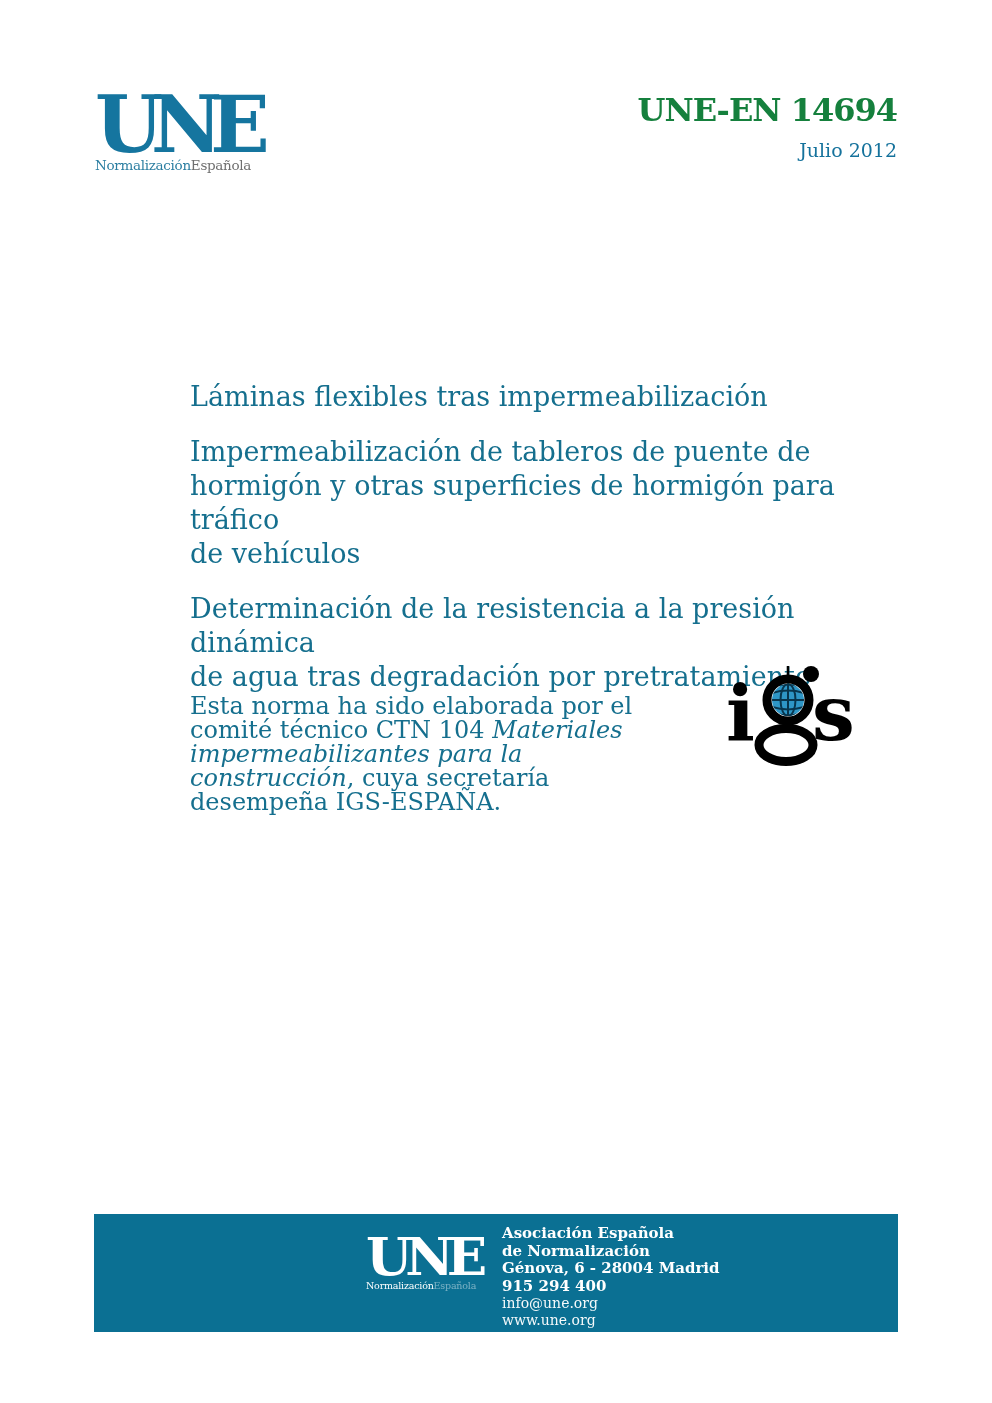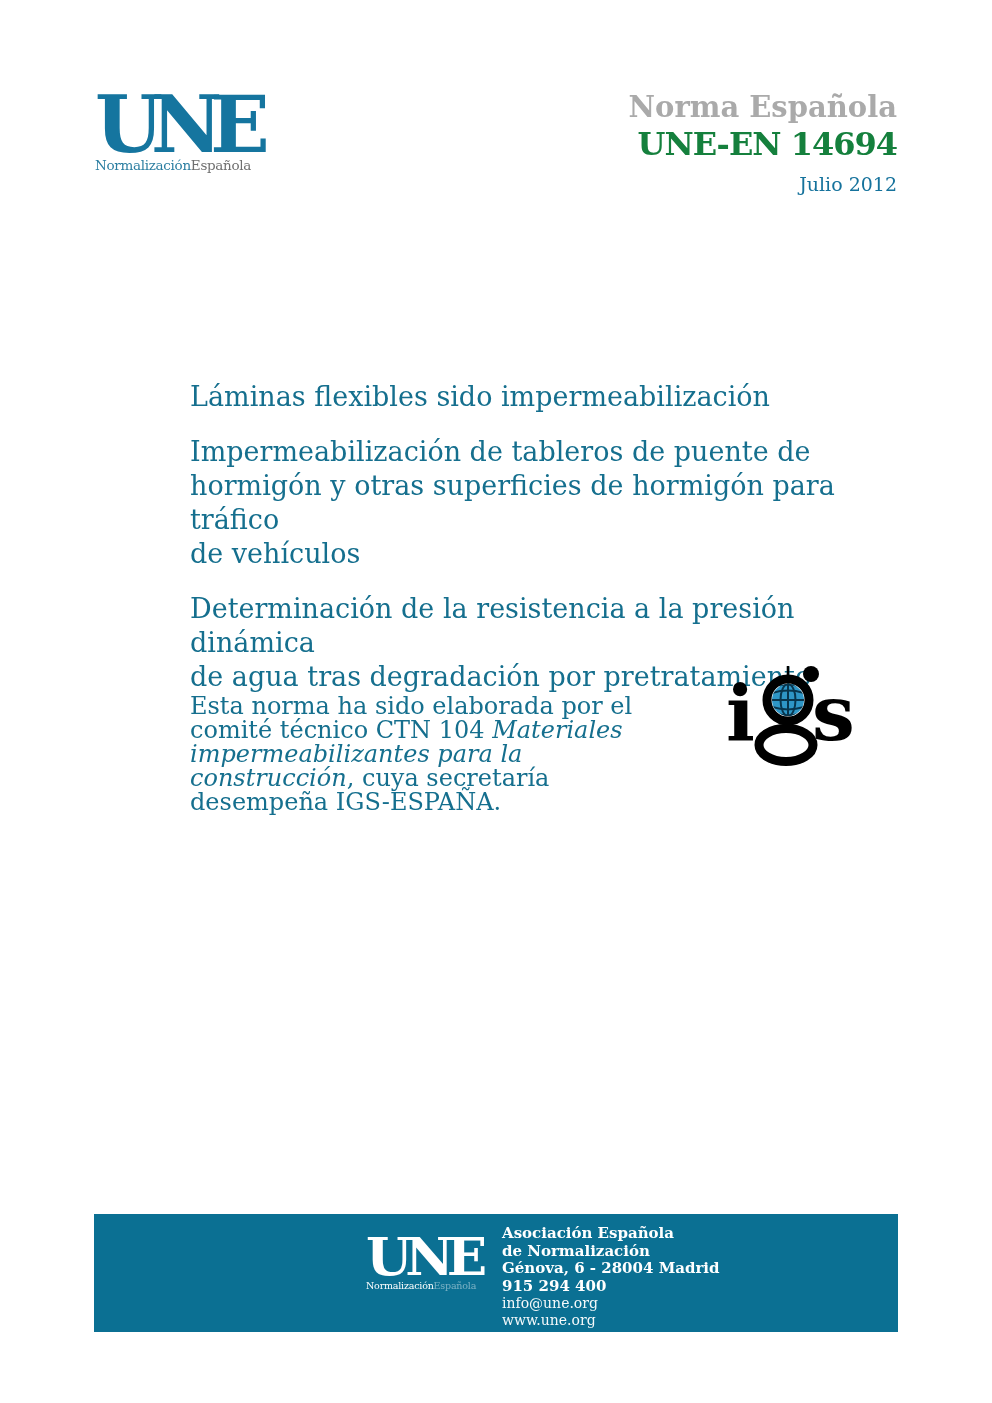--- a/index.html
+++ b/index.html
@@ -54,27 +54,26 @@
 <body>
 
 <div class="page">
 
   <div class="brand">
     <div class="brand-word">UNE</div>
     <div class="brand-tag"><span class="tag-a">Normalización</span><span class="tag-b">Española</span></div>
   </div>
 
   <div class="doc-id">
-    <div class="doc-type">Norma Española</div>
     <div class="doc-number">UNE-EN 14694</div>
     <div class="doc-date">Julio 2012</div>
   </div>
 
   <div class="title-block">
-    <p class="title-par">Láminas flexibles sido impermeabilización</p>
+    <p class="title-par">Láminas flexibles tras impermeabilización</p>
     <p class="title-par">Impermeabilización de tableros de puente de
 hormigón y otras superficies de hormigón para tráfico
 de vehículos</p>
     <p class="title-par">Determinación de la resistencia a la presión dinámica
 de agua tras degradación por pretratamiento</p>
   </div>
 
   <p class="note"><span>Esta norma ha sido elaborada por el comité técnico CTN 104 </span><span class="it">Materiales impermeabilizantes para la construcción</span><span>, cuya secretaría desempeña IGS-ESPAÑA.</span></p>
 
   <div class="igs">

